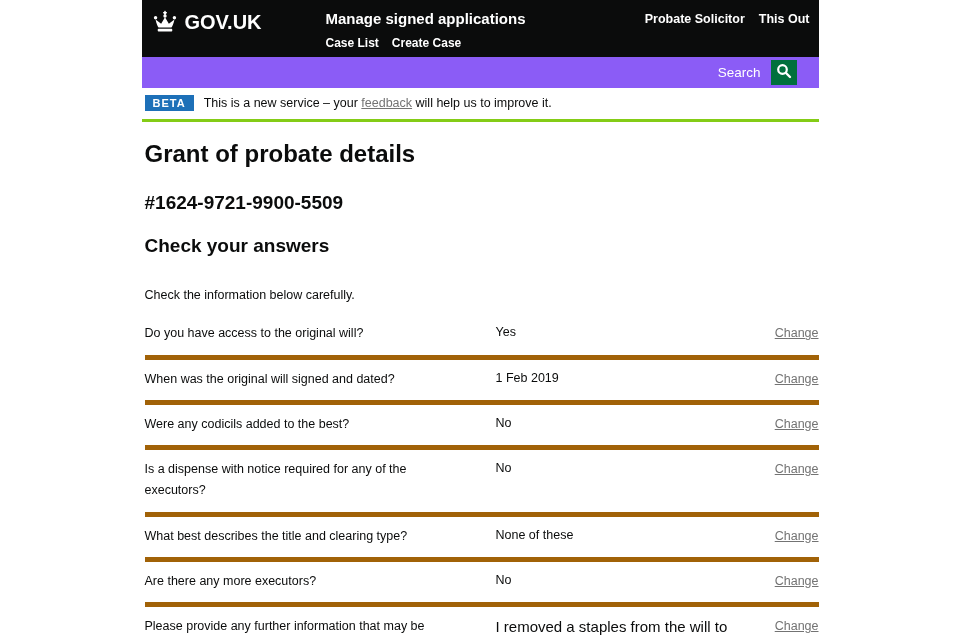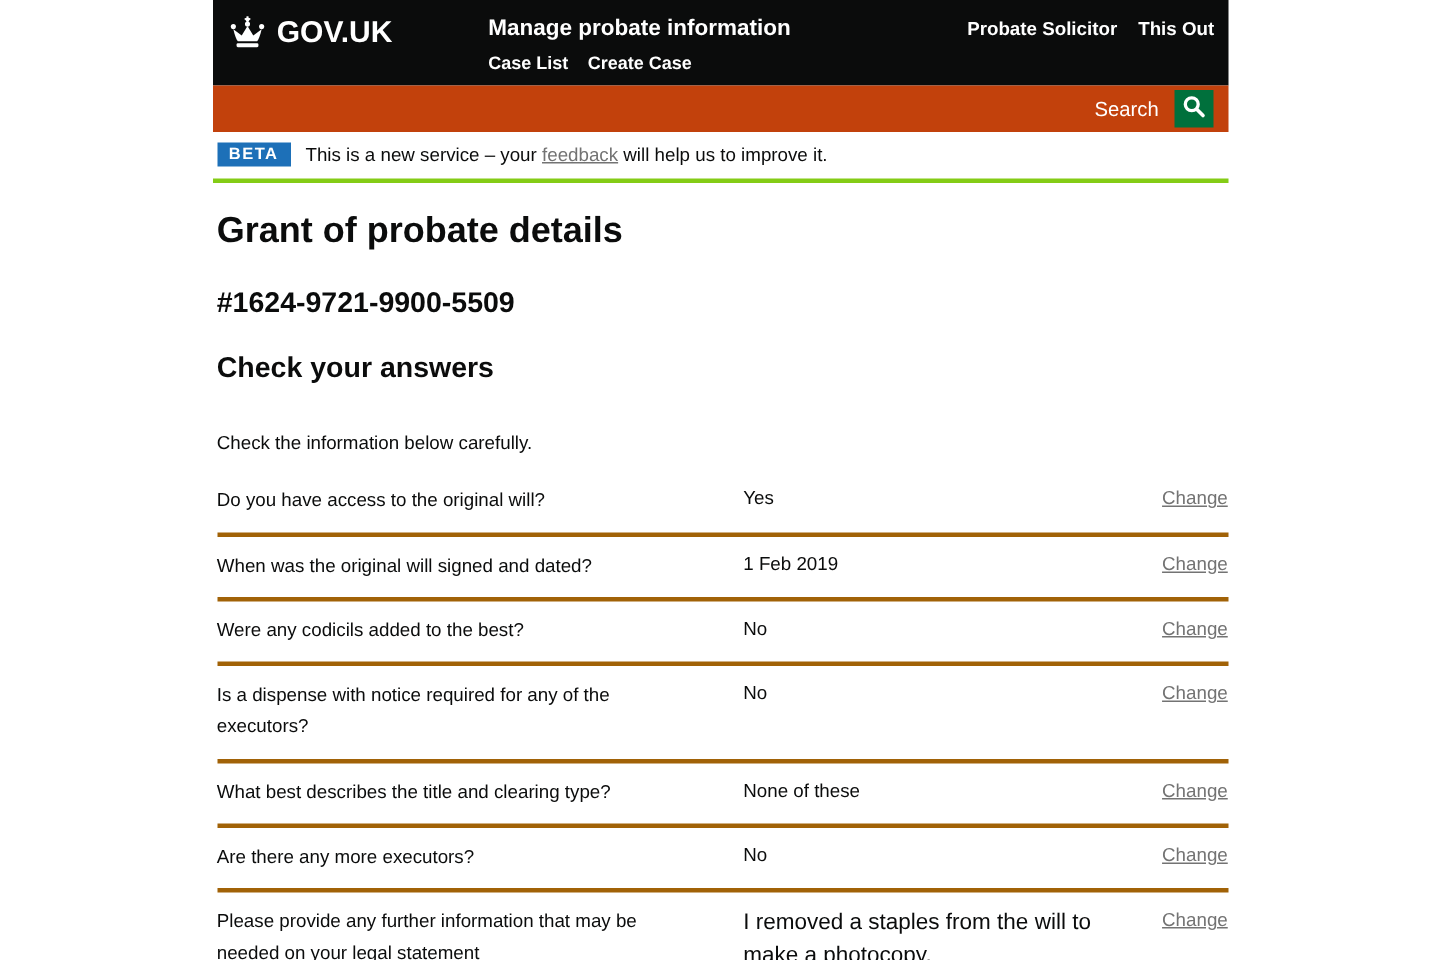--- a/index.html
+++ b/index.html
@@ -14,43 +14,43 @@
   .crown svg { display:block; }
   .logo-text { font-size:20px; font-weight:bold; color:#fff; margin-left:5px; letter-spacing:0; }
   .hdr-mid { flex:1; }
   .service-name { color:#fff; font-weight:bold; font-size:15px; line-height:18px; }
   .service-nav { margin-top:5px; }
   .service-nav a { color:#fff; font-weight:bold; font-size:12px; text-decoration:none; margin-right:13px; }
   .hdr-right { display:flex; gap:14px; }
   .hdr-right a { color:#fff; font-weight:bold; font-size:12.5px; text-decoration:none; line-height:18px; }
 
   
-  .search-bar { background:#c2410c; height:31px; display:flex; align-items:center;
-                justify-content:flex-end; padding-right:10px; }
+  .search-bar { background:#8b5cf6; height:31px; display:flex; align-items:center;
+                justify-content:flex-end; padding-right:22px; }
   .search-label { color:#fff; font-size:13.5px; margin-right:10px; cursor:pointer; }
   .search-btn { background:#00703c; border:0; width:26px; height:25px; display:flex;
                 align-items:center; justify-content:center; cursor:pointer; }
 
   
   .phase { padding:7px 0 8px 3px; border-bottom:3px solid #84cc16; display:flex; align-items:center; }
   .phase-tag { background:#1d70b8; color:#fff; font-size:11px; font-weight:bold;
                letter-spacing:1px; padding:2px 8px 2px; margin-right:10px; }
   .phase-text { font-size:12.5px; }
   .link { color:#737373; text-decoration:underline; cursor:pointer; }
 
   
   main { padding-left:3px; }
   h1 { font-size:24px; font-weight:bold; margin-top:19px; line-height:1.1; }
   .case-ref { font-size:19px; font-weight:bold; margin-top:25px; }
   h2 { font-size:19px; font-weight:bold; margin-top:21px; }
   .hint { font-size:12.5px; margin-top:31px; }
 
   .summary { margin-top:12px; }
   .row { display:grid; grid-template-columns:351px 1fr 62px; align-items:start;
-         border-bottom:3px solid #a16207; padding:9px 0 10px; }
+         border-bottom:5px solid #a16207; padding:9px 0 10px; }
   .row .q { font-size:12.5px; line-height:1.7; padding-right:26px; }
   .row .v { font-size:12.5px; line-height:1.5; padding-right:10px; }
   .row.large .v { font-size:15px; line-height:1.45; }
   .row .a { text-align:right; }
   .row .a a { font-size:12.5px; }
 </style>
 </head>
 <body>
 
 <div class="page">
@@ -67,21 +67,21 @@
             <circle cx="17" cy="7" r="2"></circle>
             <circle cx="28" cy="9" r="2"></circle>
             <path d="M6 11 C7 16 8.5 19 9.5 20.5 L24.5 20.5 C25.5 19 27 16 28 11 L21.5 16 L17 8.5 L12.5 16 Z"></path>
             <rect x="8.5" y="22" width="17" height="3" rx="1"></rect>
           </g>
         </svg>
       </span>
       <span class="logo-text">GOV.UK</span>
     </div>
     <div class="hdr-mid">
-      <div class="service-name">Manage probate information</div>
+      <div class="service-name">Manage signed applications</div>
       <nav class="service-nav"><a>Case List</a><a>Create Case</a></nav>
     </div>
     <div class="hdr-right">
         <a>Probate Solicitor</a>
         <a>This Out</a>
       </div>
   </header>
 
   <div class="search-bar">
     <span class="search-label">Search</span>

